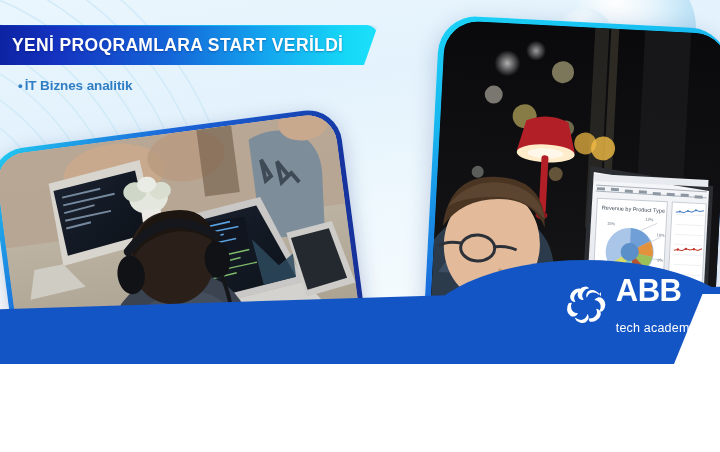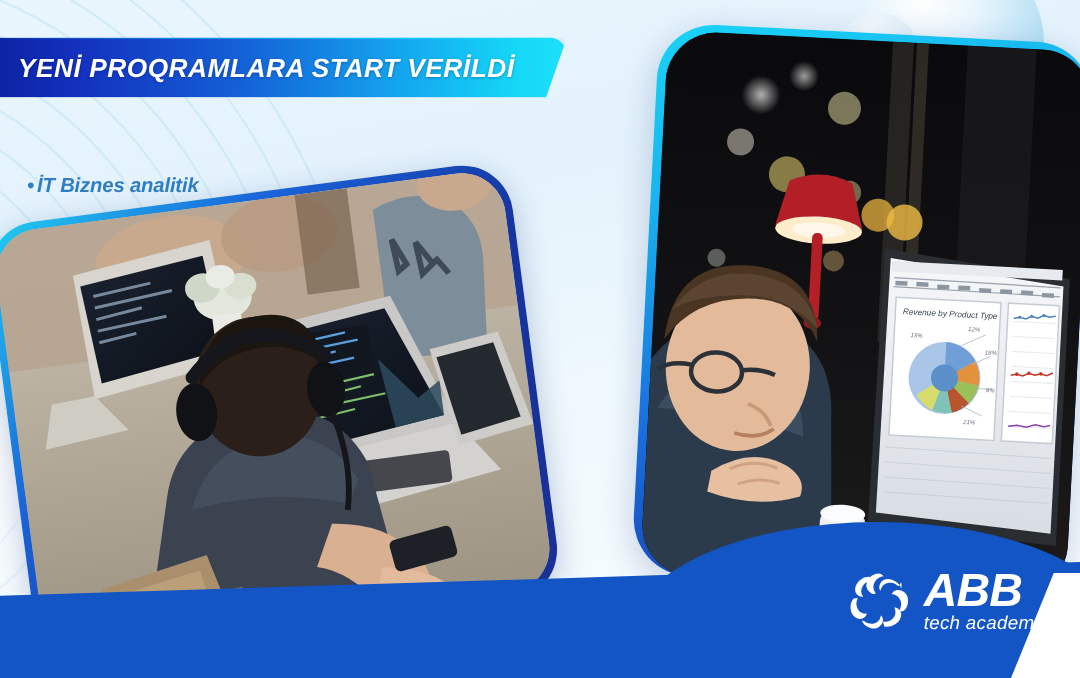--- a/index.html
+++ b/index.html
@@ -1,23 +1,22 @@
 <!DOCTYPE html>
 <html><head>
 <meta charset="utf-8">
 <style>
   html,body{margin:0;padding:0;background:#fff;}
   body{font-family:"Liberation Sans",sans-serif;}
 
   .stage{
     position:relative;
-    width:720px;height:452px;
+    width:720px;height:364px;
     overflow:hidden;
     background:linear-gradient(170deg,#eaf6fd 0%,#e3f2fc 28%,#eef8fd 55%,#f4fbfe 78%,#ffffff 100%);
-    font-style:italic;
   }
 
   
   .arcs{position:absolute;left:-260px;top:-40px;width:560px;height:560px;pointer-events:none;}
   .arcs svg{width:100%;height:100%;display:block;}
 
   .bg-glow{
     position:absolute;left:-120px;top:160px;width:420px;height:300px;
     background:radial-gradient(ellipse at 30% 50%,rgba(255,255,255,.85) 0%,rgba(255,255,255,0) 70%);
     pointer-events:none;
@@ -57,21 +56,21 @@
   }
 
   
   .bullets{position:absolute;left:18px;top:78px;width:330px;z-index:6;}
   .bullet-row{display:flex;align-items:baseline;margin-bottom:4px;}
   .bullet{
     color:#2f7ec4;font-size:13.5px;font-weight:bold;white-space:nowrap;
     letter-spacing:-.1px;
   }
   .bullet .dot{margin-right:2px;}
-  .bullet-row .b-first{width:175px;margin-top:38px;}
+  .bullet-row .b-first{width:175px;}
 
   
   .photo-left-wrap{
     position:absolute;left:6px;top:128px;width:352px;height:292px;
     transform:rotate(-7.5deg);
   }
   .photo-left-border{
     position:absolute;inset:0;border-radius:34px;
     background:linear-gradient(135deg,#22cff2 0%,#1a63d8 30%,#15349f 62%,#1b2f96 100%);
     padding:5px;
@@ -113,21 +112,21 @@
 
   
   .logo{
     position:absolute;right:24px;bottom:30px;
     display:flex;align-items:center;gap:8px;z-index:12;
   }
   .logo-mark{width:44px;height:44px;flex:0 0 44px;}
   .logo-mark svg{width:100%;height:100%;display:block;}
   .logo-text{display:flex;flex-direction:column;line-height:1;}
   .logo-abb{color:#fff;font-size:31px;font-weight:bold;letter-spacing:-.5px;}
-  .logo-sub{color:#fff;font-size:12.5px;letter-spacing:.2px;margin-top:0;}
+  .logo-sub{color:#fff;font-size:12.5px;letter-spacing:.2px;margin-top:16px;}
 
   .white-notch{
     position:absolute;right:0;bottom:0;width:46px;height:70px;background:#ffffff;
     clip-path:polygon(62% 0,100% 0,100% 100%,0 100%);
     z-index:9;
   }
 </style>
 </head>
 <body>
 

